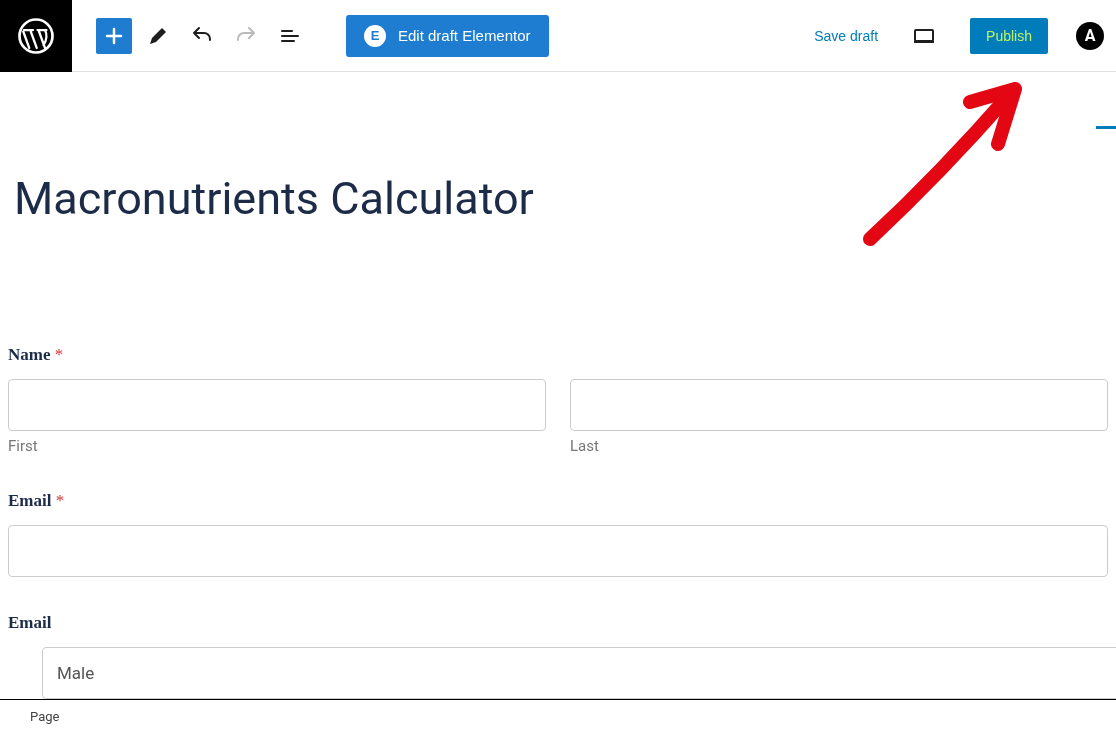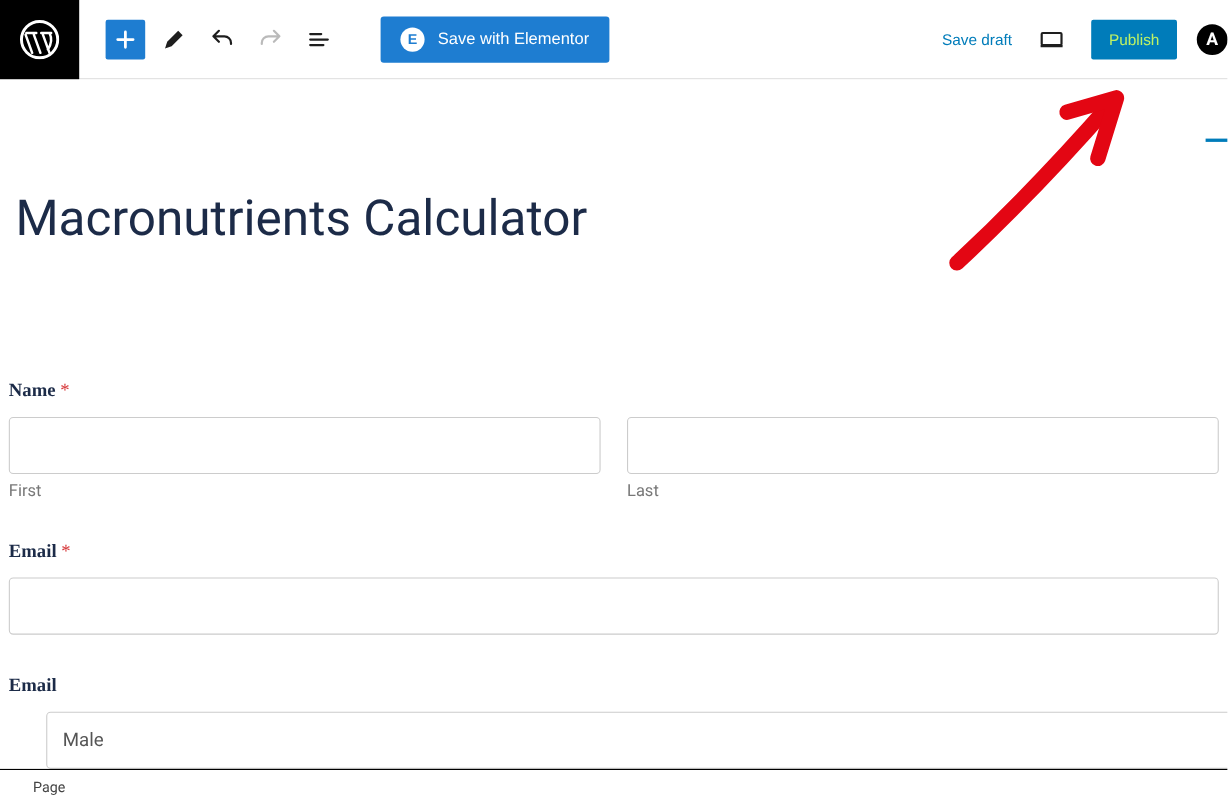--- a/index.html
+++ b/index.html
@@ -81,21 +81,22 @@
       align-items: center;
       justify-content: center;
       color: #1e7dd1;
       font-weight: bold;
       font-size: 13px;
     }
     .toolbar-right {
       margin-left: auto;
       display: flex;
       align-items: center;
-      gap: 18px;
+      gap: 28px;
+      padding-right: 12px;
       justify-content: space-between;
     }
     .save-draft {
       color: #007cba;
       background: transparent;
       border: none;
       font-size: 14px;
       cursor: pointer;
     }
     .preview-btn {
@@ -253,21 +254,21 @@
           <path d="M15 14l5-5-5-5M20 9H10a6 6 0 00-6 6v1" stroke="#1e1e1e" stroke-width="2" fill="none" stroke-linecap="round" stroke-linejoin="round"></path>
         </svg>
     </button>
     <button class="icon-btn">
       <svg viewBox="0 0 24 24">
           <path d="M4 7h10M4 12h16M4 17h12" stroke="#1e1e1e" stroke-width="2" stroke-linecap="round"></path>
         </svg>
     </button>
     <button class="elementor-btn">
       <span class="elementor-icon">E</span>
-      <span>Save with Elementor</span>
+      <span>Edit draft Elementor</span>
     </button>
   </div>
   <div class="toolbar-right">
     <button class="save-draft">Save draft</button>
     <button class="preview-btn">
       <svg viewBox="0 0 24 24" width="24" height="24">
           <rect x="3" y="6" width="18" height="11" rx="1" stroke="#1e1e1e" stroke-width="2" fill="none"></rect>
           <path d="M2 18h20" stroke="#1e1e1e" stroke-width="2"></path>
         </svg>
     </button>

